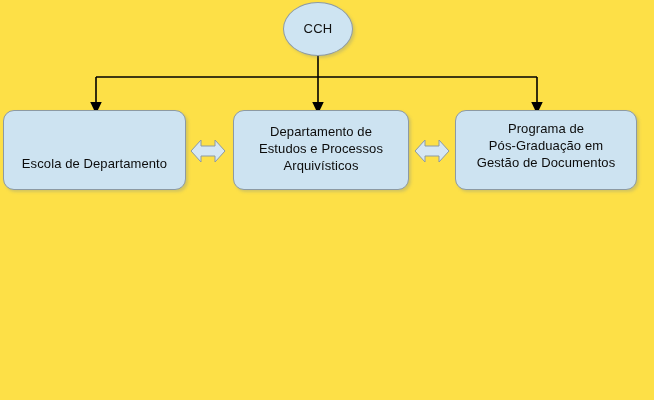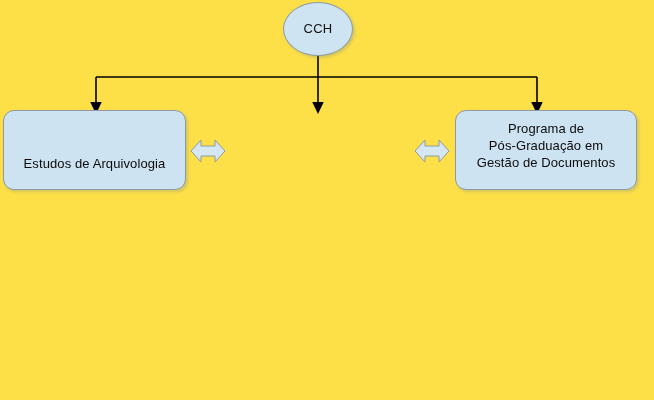--- a/index.html
+++ b/index.html
@@ -123,23 +123,28 @@
 
   <svg class="biarrow" id="biarrow-left" viewBox="0 0 36 32" xmlns="http://www.w3.org/2000/svg">
     <path d="M1,16 L11,5 L11,11 L25,11 L25,5 L35,16 L25,27 L25,21 L11,21 L11,27 z" fill="#d6e7f4" stroke="#8d9aa3" stroke-width="1" stroke-linejoin="round"></path>
   </svg>
 
   <svg class="biarrow" id="biarrow-right" viewBox="0 0 36 32" xmlns="http://www.w3.org/2000/svg">
     <path d="M1,16 L11,5 L11,11 L25,11 L25,5 L35,16 L25,27 L25,21 L11,21 L11,27 z" fill="#d6e7f4" stroke="#8d9aa3" stroke-width="1" stroke-linejoin="round"></path>
   </svg>
 
   <div class="node-box" id="box-escola">
-    <span class="label">Estudos de Arquivologia</span>
+    <span class="label">Escola de Departamento</span>
   </div>
 
+  <div class="node-box" id="box-depto">
+    <span class="label">Departamento de
+Estudos e Processos
+Arquivísticos</span>
+  </div>
 
   <div class="node-box" id="box-ppg">
     <span class="label">Programa de
 Pós-Graduação em
 Gestão de Documentos
 </span>
   </div>
 
 </div>
 

